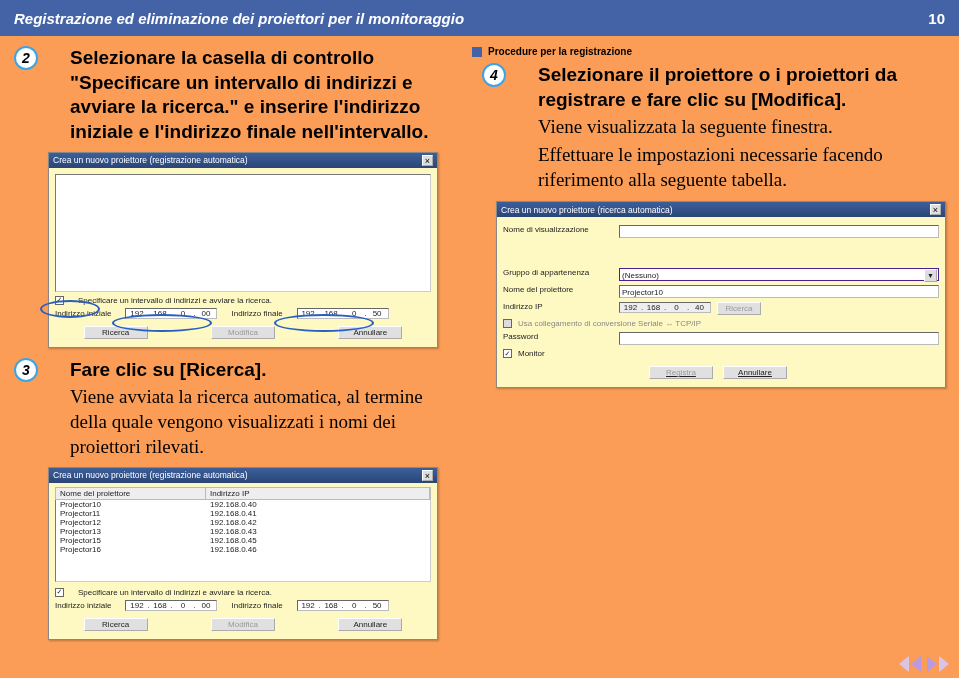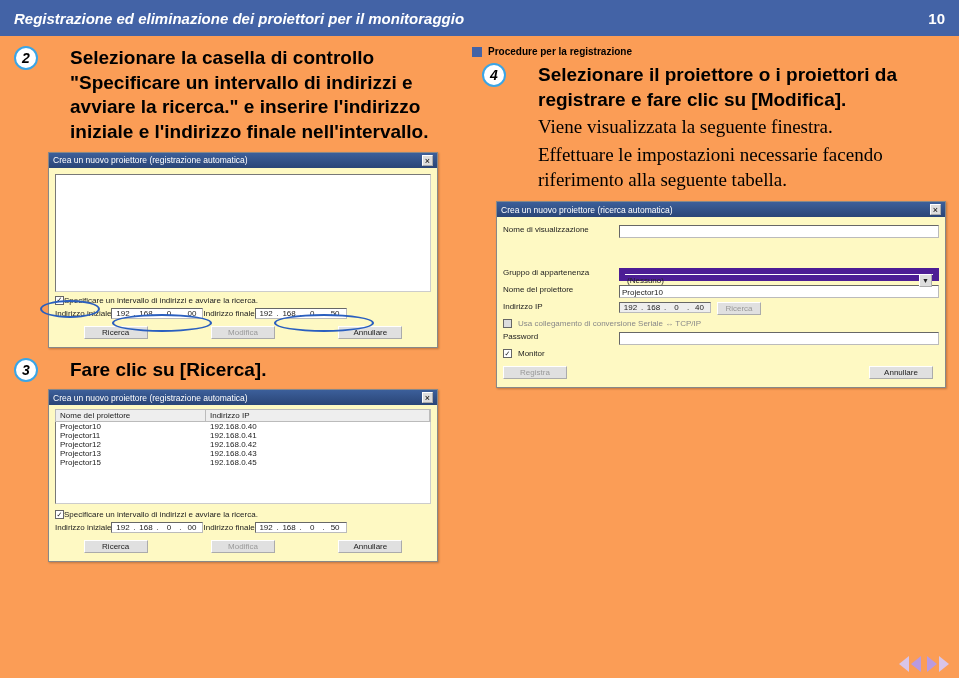--- a/index.html
+++ b/index.html
@@ -97,21 +97,21 @@
     width: 11px; height: 11px;
     background: #ddd;
     color: #000;
     font-size: 9px;
     line-height: 11px;
     text-align: center;
     border: 1px outset #fff;
   }
   .dialog-body { padding: 4px 6px; }
   .dlg-empty { height: 118px; background: #fff; border: 1px inset #ccc; margin: 2px 0 4px 0; }
-  .ip-row { display: flex; align-items: center; gap: 0; font-size: 8px; margin: 3px 0; flex-wrap: wrap; }
+  .ip-row { display: flex; align-items: center; gap: 14px; font-size: 8px; margin: 3px 0; flex-wrap: wrap; }
   .ip-check { width: 9px; height: 9px; border: 1px solid #666; background: #fff; display: inline-flex; align-items:center; justify-content:center; font-size:7px; }
   .ip-box { display: inline-flex; background: #fff; border: 1px inset #bbb; padding: 0 1px; }
   .ip-box span { width: 19px; text-align: center; font-size: 8px; }
   .ip-box .dot { width: 4px; text-align: center; }
   .ellip { position: absolute; border: 2px solid #2a5fbf; border-radius: 50%; pointer-events: none; }
   .dlg-btns { display: flex; justify-content: space-around; padding: 4px 0; gap: 6px; }
   .dlg-btn { background: #e0e0e0; border: 1px outset #fff; padding: 1px 4px; font-size: 8px; min-width: 64px; text-align:center; }
   .dlg-btn.disabled { color: #999; }
   
   .hdr-row { display: flex; background: #eee; border: 1px solid #bbb; font-size:8px; }
@@ -119,21 +119,21 @@
   .hdr-cell.c1 { width: 150px; }
   .hdr-cell.c2 { flex:1; }
   .list-area { background:#fff; border:1px inset #ccc; border-top:none; height:82px; }
   .list-row { display:flex; font-size:8px; padding: 0 4px; }
   .list-row .c1 { width:150px; } .list-row .c2 { flex:1; }
   
   .form-row { display:flex; align-items:flex-start; margin:4px 0; font-size:8px; gap:6px; }
   .form-row .lbl { width: 110px; }
   .form-row .fld { flex:1; background:#fff; border:1px inset #bbb; height:13px; padding:0 2px; font-size:8px; line-height:13px; }
   .form-row .fld.ro { background:#eee; color:#888; }
-  .form-row .sel { flex:1; background:#fff; border:6px solid #4c1d95; height:13px; position:relative; font-size:8px; padding:0 2px; line-height:13px; }
+  .form-row .sel { flex:1; background:#fff; border:1px solid #4c1d95; height:13px; position:relative; font-size:8px; padding:0 2px; line-height:13px; }
   .form-row .sel::after { content:"▼"; position:absolute; right:1px; top:0; font-size:7px; background:#ddd; border:1px outset #fff; width:11px; text-align:center; height:11px; line-height:11px; }
   .icon-row { display:flex; gap:6px; align-items:center; }
   .proj-icon { width:38px; height:28px; background:#f4f4f4; border:1px solid #888; position:relative; display:flex; align-items:center; justify-content:center; }
   .proj-icon.sel-icon { border:1px solid #4080c0; background:#e4eefb; }
   .proj-glyph { width:22px; height:12px; background:#bbb; border-radius:2px; position:relative; }
   .proj-glyph::after { content:""; position:absolute; right:-3px; top:3px; width:6px; height:6px; background:#888; border-radius:50%; }
   
   .nav-arrows {
     position: absolute;
     bottom: 6px; right: 10px;
@@ -212,20 +212,21 @@
       </div>
       <div class="ellip" style="left:-8px; top:148px; width:60px; height:18px;"></div>
       <div class="ellip" style="left:64px; top:162px; width:100px; height:18px;"></div>
       <div class="ellip" style="left:226px; top:162px; width:100px; height:18px;"></div>
     </div>
 
     <div class="step" style="margin-top:8px;">
       <div class="step-num">3</div>
       <div class="step-body">
         <p class="bold">Fare clic su [Ricerca].</p>
+        <p>Viene avviata la ricerca automatica, al termine della quale vengono visualizzati i nomi dei proiettori rilevati.</p>
       </div>
     </div>
 
     <div style="margin-left:34px; width:390px;">
       <div class="dialog">
         <div class="dialog-title">
           <span>Crea un nuovo proiettore (registrazione automatica)</span>
           <span class="dialog-close">×</span>
         </div>
         <div class="dialog-body">
@@ -246,20 +247,24 @@
                 <span class="c1">Projector12</span>
                 <span class="c2">192.168.0.42</span>
               </div>
             <div class="list-row">
                 <span class="c1">Projector13</span>
                 <span class="c2">192.168.0.43</span>
               </div>
             <div class="list-row">
                 <span class="c1">Projector15</span>
                 <span class="c2">192.168.0.45</span>
+              </div>
+            <div class="list-row">
+                <span class="c1">Projector16</span>
+                <span class="c2">192.168.0.46</span>
               </div>
           </div>
           <div class="ip-row" style="margin-top:6px;">
             <span class="ip-check">✓</span>
             <span>Specificare un intervallo di indirizzi e avviare la ricerca.</span>
           </div>
           <div class="ip-row">
             <span>Indirizzo iniziale</span>
             <span class="ip-box">
               <span>192</span>
@@ -344,21 +349,21 @@
             <span style="color:#888;">Usa collegamento di conversione Seriale ↔ TCP/IP</span>
           </div>
           <div class="form-row">
             <span class="lbl">Password</span>
             <span class="fld"></span>
           </div>
           <div class="form-row">
             <span class="ip-check">✓</span>
             <span>Monitor</span>
           </div>
-          <div class="dlg-btns" style="justify-content:space-between; gap:10px; padding-right:6px;">
+          <div class="dlg-btns" style="justify-content:center; gap:10px; padding-right:6px;text-decoration:underline;">
             <span class="dlg-btn disabled">Registra</span>
             <span class="dlg-btn">Annullare</span>
           </div>
         </div>
       </div>
     </div>
 
   </div>
 </div>
 

